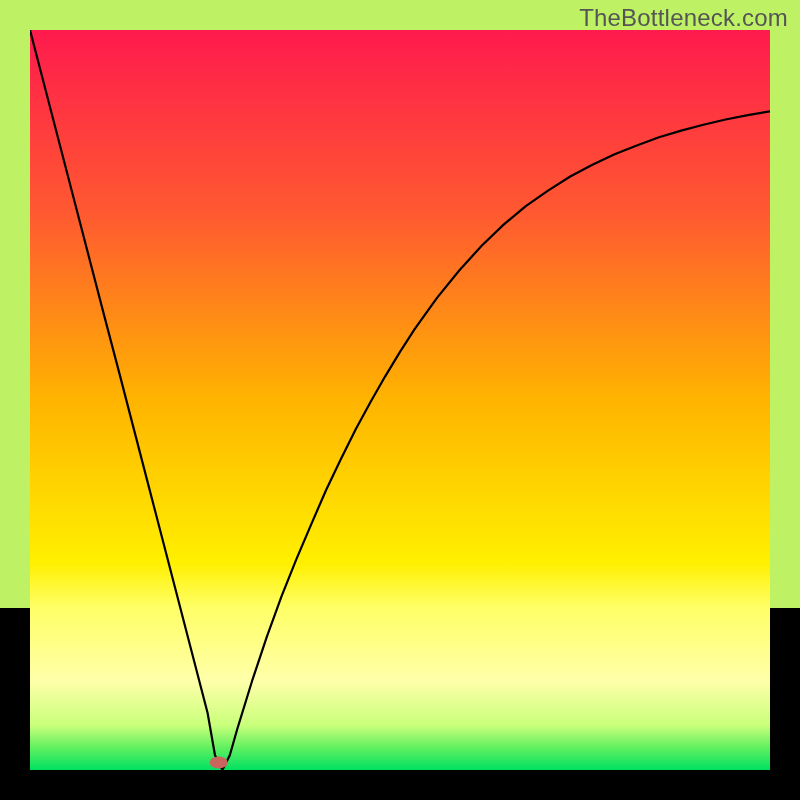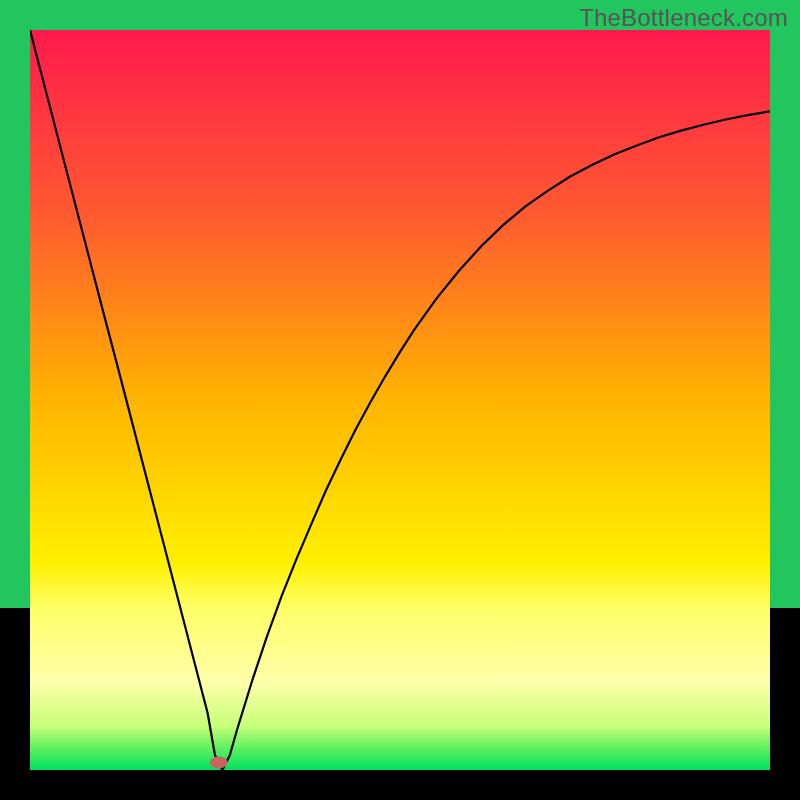--- a/index.html
+++ b/index.html
@@ -10,21 +10,21 @@
     overflow: hidden;
     background: #000;
     font-family: Arial, Helvetica, sans-serif;
   }
   .frame {
     position: absolute;
     left: 0;
     top: 0;
     width: 800px;
     height: 608px;
-    background: #22c55e;
+    background: #bef264;
   }
   .plot {
     position: absolute;
     left: 30px;
     top: 30px;
     width: 740px;
     height: 740px;
   }
   .watermark {
     position: absolute;

